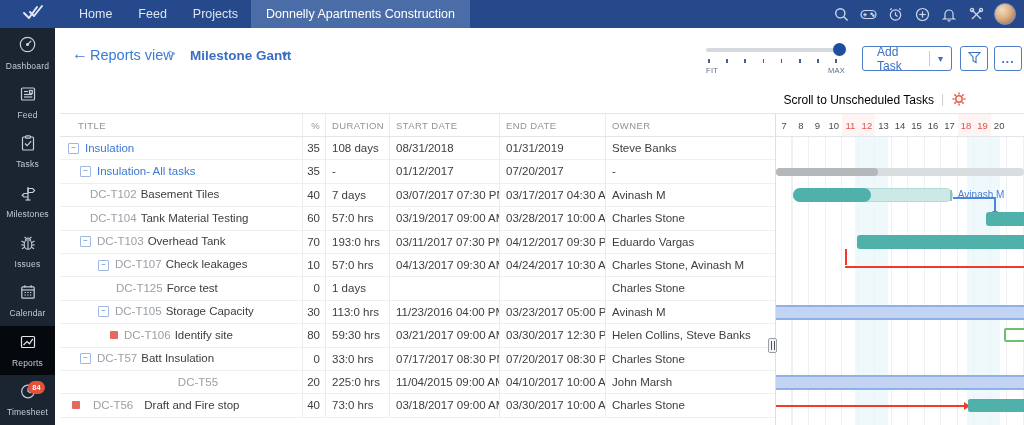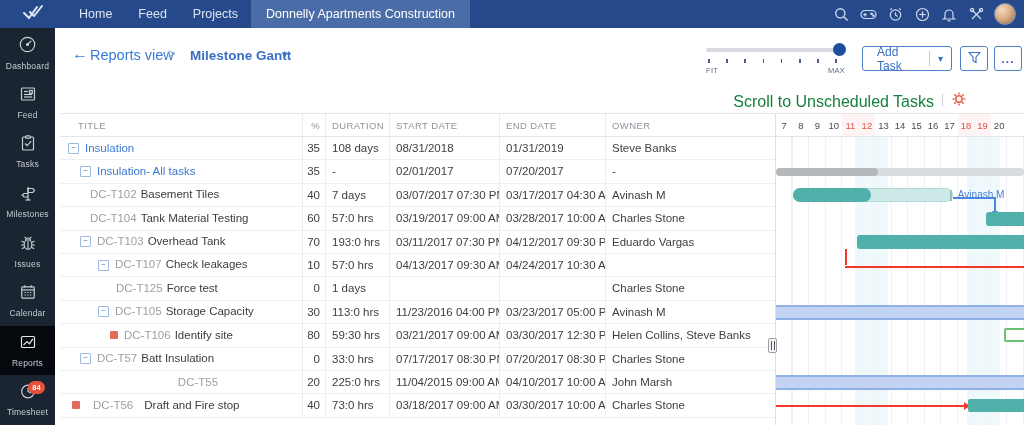--- a/index.html
+++ b/index.html
@@ -37,21 +37,21 @@
   .btn{position:absolute;top:18px;height:25px;border:1px solid #4d7ec7;border-radius:3px;background:#fff;color:#3a6fc4;
        display:flex;align-items:center;justify-content:center;font-size:12px;cursor:pointer;box-sizing:border-box}
   .btn-add{left:807px;width:90px}
   .btn-add .lbl{padding:0 10px 0 14px}
   .btn-add .div{width:1px;height:15px;background:#b9cde9}
   .btn-add .car{padding:0 8px;font-size:10px}
   .btn-filter{left:905px;width:28px}
   .btn-more{left:939px;width:28px;font-weight:bold;letter-spacing:1px;font-size:12px}
   
   .scrollrow{position:absolute;left:55px;top:88px;width:969px;height:25px;background:#fff}
-  .scroll-link{position:absolute;right:90px;top:5px;color:#15803d;font-size:16px;cursor:pointer}
+  .scroll-link{position:absolute;right:90px;top:5px;color:#000000;font-size:12px;cursor:pointer}
   .scroll-sep{position:absolute;right:80px;top:4px;color:#c9cfd6;font-size:12px}
   .gear{position:absolute;right:58px;top:4px;cursor:pointer}
   
   .grid-wrap{position:absolute;left:60px;top:113px;width:715px}
   .thead,.trow{display:grid;grid-template-columns:243px 23px 64px 110px 106px 1fr;box-sizing:border-box}
   .thead{height:24px;line-height:24px;border-top:1px solid #e3e6e9;border-bottom:1px solid #e3e6e9;
          font-size:9.5px;color:#8e959c;letter-spacing:.4px}
   .trow{height:23.4px;line-height:23.4px;border-bottom:1px solid #edeff1;font-size:11.5px;color:#3c4043;cursor:pointer}
   .cell{border-right:1px solid #eaecee;padding-left:6px;overflow:hidden;white-space:nowrap}
   .cell.last{border-right:none}
@@ -297,21 +297,21 @@
         <div class="cell ">01/31/2019</div>
         <div class="cell last">Steve Banks</div>
       </div>
       <div class="trow">
         <div class="cell titlecell" style="padding-left: 20px;">
           <span class="expand">−</span>
           <span class="bluetext">Insulation- All tasks</span>
         </div>
         <div class="cell pct">35</div>
         <div class="cell ">-</div>
-        <div class="cell ">02/01/2017</div>
+        <div class="cell ">01/12/2017</div>
         <div class="cell ">07/20/2017</div>
         <div class="cell last">-</div>
       </div>
       <div class="trow">
         <div class="cell titlecell" style="padding-left: 30px;">
           <span class="tid">DC-T102</span>
           <span>Basement Tiles</span>
         </div>
         <div class="cell pct">40</div>
         <div class="cell ">7 days</div>
@@ -345,20 +345,21 @@
       <div class="trow">
         <div class="cell titlecell" style="padding-left: 38px;">
           <span class="expand">−</span>
           <span class="tid">DC-T107</span>
           <span>Check leakages</span>
         </div>
         <div class="cell pct">10</div>
         <div class="cell ">57:0 hrs</div>
         <div class="cell ">04/13/2017 09:30 AM</div>
         <div class="cell ">04/24/2017 10:30 AM</div>
+        <div class="cell last">Charles Stone, Avinash M</div>
       </div>
       <div class="trow">
         <div class="cell titlecell" style="padding-left: 56px; text-align: right;">
           <span class="tid">DC-T125</span>
           <span>Force test</span>
         </div>
         <div class="cell pct">0</div>
         <div class="cell ">1 days</div>
         <div class="cell "></div>
         <div class="cell "></div>

